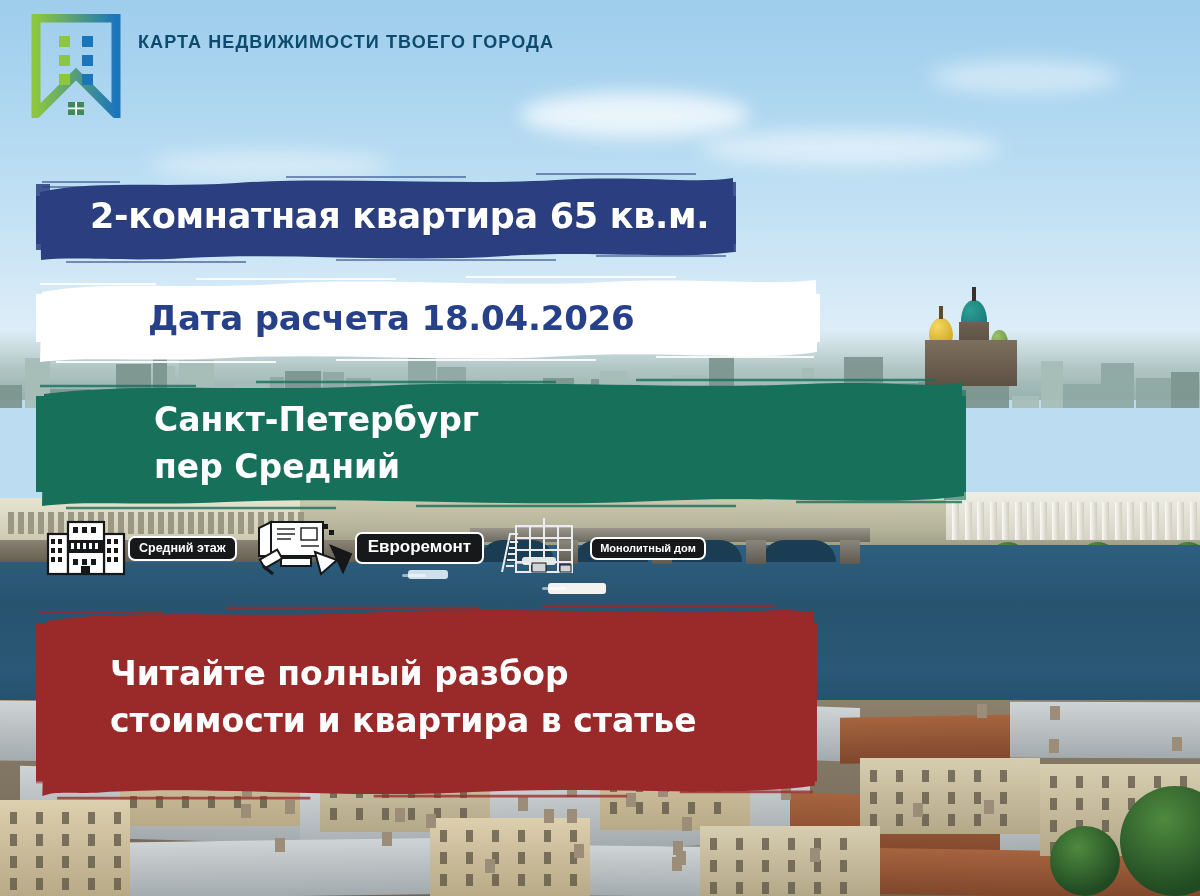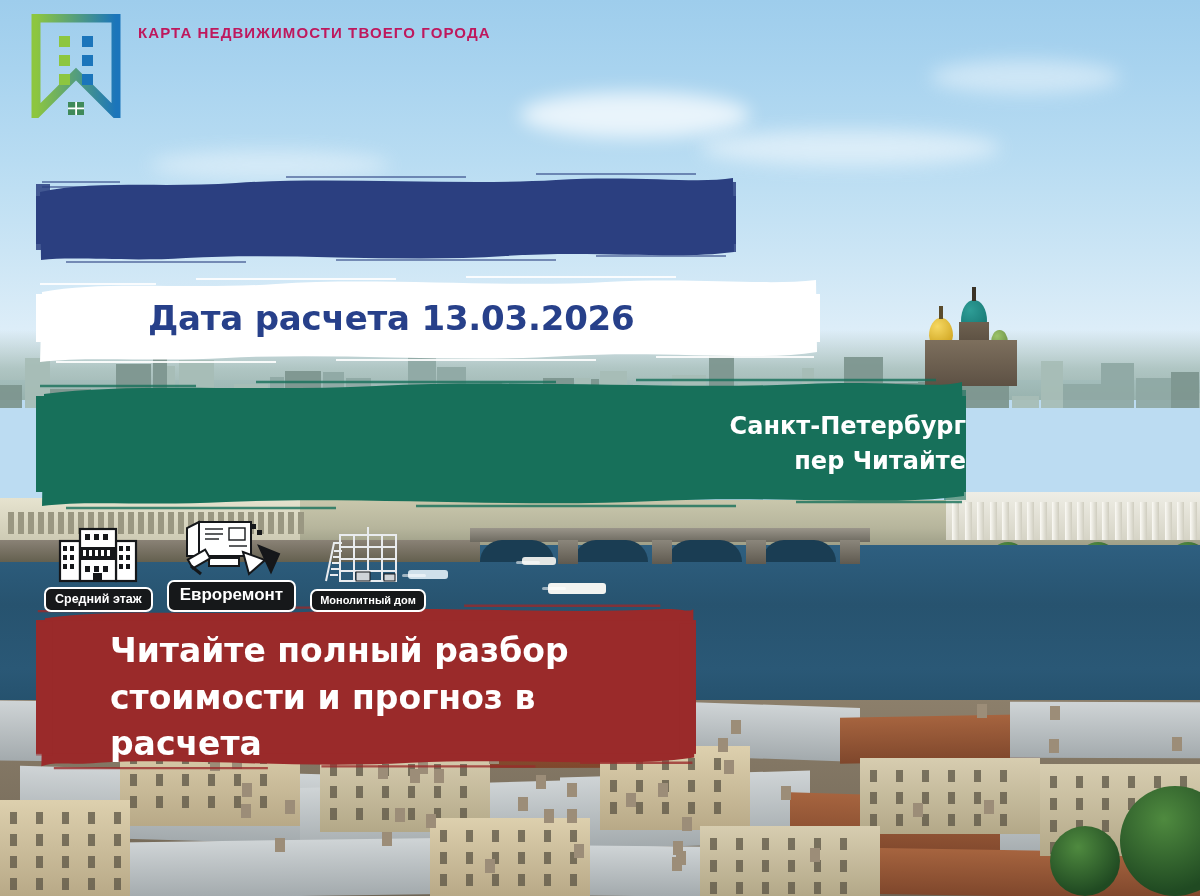--- a/index.html
+++ b/index.html
@@ -170,23 +170,23 @@
     display: flex; align-items: flex-start; gap: 16px;
   }
   .logo-mark { width: 92px; height: 104px; }
   .logo-text { padding-top: 6px; }
   .logo-title {
     font-size: 62px; font-weight: 700; letter-spacing: -1px;
     color: #1d4289; line-height: 1;
     font-family: "DejaVu Sans", sans-serif;
   }
   .logo-tag {
-    margin-top: 4px;
-    font-size: 15px; font-weight: 700; letter-spacing: 1.1px;
-    color: #be185d;
+    margin-top: 12px;
+    font-size: 18px; font-weight: 700; letter-spacing: 1.1px;
+    color: #0c4a6e;
     font-family: "Liberation Sans", sans-serif;
   }
 
   
   .banner { position: absolute; display: flex; flex-direction: column; justify-content: center; }
   .banner .brush { position: absolute; inset: 0; }
   .banner .txt { position: relative; z-index: 2; }
 
   .b-title { left: 36px; top: 166px; width: 700px; height: 100px; }
   .b-title .txt {
@@ -199,38 +199,37 @@
   .b-date { left: 36px; top: 272px; width: 784px; height: 92px; }
   .b-date .txt {
     padding-left: 112px;
     color: #27408a; font-size: 34px; font-weight: 700; letter-spacing: -.2px;
     font-family: "DejaVu Sans", sans-serif;
   }
 
   .b-addr { left: 36px; top: 376px; width: 930px; height: 135px; }
   .b-addr .txt { padding-left: 118px; }
   .b-addr .line {
-    color: #ffffff; font-size: 24px; font-weight: 700; line-height: 1.42;
+    color: #ffffff; font-size: 33px; font-weight: 700; line-height: 1.42;
     font-family: "DejaVu Sans", sans-serif;
-    text-align: right;
-  }
-
-  .b-cta { left: 36px; top: 604px; width: 660px; height: 188px; }
+  }
+
+  .b-cta { left: 36px; top: 604px; width: 781px; height: 188px; }
   .b-cta .txt { padding-left: 74px; }
   .b-cta .line {
     color: #ffffff; font-size: 33px; font-weight: 700; line-height: 1.42;
     font-family: "DejaVu Sans", sans-serif;
   }
 
   
   .badges {
     position: absolute; left: 44px; top: 516px; z-index: 6;
     display: flex; align-items: flex-end; gap: 14px;
   }
-  .badge { display: flex; flex-direction: column; align-items: center; }
+  .badge { display: flex; flex-direction: row; align-items: center; }
   .badge .art { height: 62px; display:flex; align-items:flex-end; justify-content:center; }
   .badge .cap {
     margin-top: 2px;
     background: #16181a; color: #ffffff;
     border: 2px solid #ffffff; border-radius: 7px;
     padding: 3px 9px 4px;
     font-size: 12.5px; font-weight: 700; white-space: nowrap;
     font-family: "Liberation Sans", sans-serif;
   }
   .badge.b2 .cap { font-size: 17px; padding: 3px 11px 5px; }
@@ -698,37 +697,38 @@
       <g stroke="#2b3f80" stroke-width="2" opacity=".55">
         <line x1="6" y1="16" x2="84" y2="16"></line>
         <line x1="6" y1="21" x2="140" y2="21"></line>
         <line x1="250" y1="11" x2="430" y2="11"></line>
         <line x1="500" y1="8" x2="660" y2="8"></line>
         <line x1="30" y1="96" x2="210" y2="96"></line>
         <line x1="300" y1="94" x2="520" y2="94"></line>
         <line x1="560" y1="90" x2="690" y2="90"></line>
       </g>
     </svg>
+    <div class="txt">2-комнатная квартира 65 кв.м.</div>
   </div>
 
   <div class="banner b-date">
     <svg class="brush" viewBox="0 0 784 92" preserveAspectRatio="none">
       <path d="M6,20 C70,8 150,18 240,12 C340,5 470,16 570,10 C660,5 730,14 780,8
                L781,80 C720,90 630,78 530,84 C420,91 300,80 190,86 C120,90 50,84 4,90 Z" fill="#ffffff"></path>
       <rect x="0" y="22" width="784" height="48" fill="#ffffff"></rect>
       <g stroke="#ffffff" stroke-width="2.2" opacity=".9">
         <line x1="4" y1="12" x2="120" y2="12"></line>
         <line x1="160" y1="7" x2="360" y2="7"></line>
         <line x1="430" y1="5" x2="640" y2="5"></line>
         <line x1="20" y1="90" x2="240" y2="90"></line>
         <line x1="300" y1="88" x2="560" y2="88"></line>
         <line x1="620" y1="85" x2="778" y2="85"></line>
       </g>
     </svg>
-    <div class="txt">Дата расчета 13.03.2026</div>
+    <div class="txt">Дата расчета 18.04.2026</div>
   </div>
 
   <div class="banner b-addr">
     <svg class="brush" viewBox="0 0 930 135" preserveAspectRatio="none">
       <path d="M8,18 C100,6 220,16 340,10 C480,3 640,14 770,8 C850,4 900,13 926,6
                L928,120 C850,131 740,119 620,125 C480,132 320,120 190,126 C110,130 50,124 6,130 Z" fill="#17705a"></path>
       <rect x="0" y="20" width="930" height="96" fill="#17705a"></rect>
       <g stroke="#17705a" stroke-width="2.4" opacity=".8">
         <line x1="4" y1="10" x2="160" y2="10"></line>
         <line x1="220" y1="6" x2="520" y2="6"></line>
@@ -736,21 +736,21 @@
         <line x1="30" y1="132" x2="300" y2="132"></line>
         <line x1="380" y1="130" x2="700" y2="130"></line>
         <line x1="760" y1="126" x2="926" y2="126"></line>
       </g>
       <g fill="#17705a" opacity=".6">
         <rect x="908" y="14" width="22" height="110"></rect>
       </g>
     </svg>
     <div class="txt">
       <div class="line">Санкт-Петербург</div>
-      <div class="line">пер Читайте</div>
+      <div class="line">пер Средний</div>
     </div>
   </div>
 
   <div class="badges">
 
     <div class="badge b1">
       <div class="art">
         <svg width="84" height="62" viewBox="0 0 84 62">
           <g stroke="#15171a" stroke-width="2.2" fill="#ffffff">
             <rect x="4" y="18" width="20" height="40"></rect>
@@ -862,17 +862,17 @@
         <line x1="320" y1="182" x2="560" y2="182"></line>
         <line x1="610" y1="178" x2="736" y2="178"></line>
       </g>
       <g fill="#9a2a2a" opacity=".55">
         <rect x="0" y="20" width="18" height="150"></rect>
         <rect x="722" y="22" width="18" height="146"></rect>
       </g>
     </svg>
     <div class="txt">
       <div class="line">Читайте полный разбор</div>
-      <div class="line">стоимости и прогноз в расчета</div>
+      <div class="line">стоимости и квартира в статье</div>
     </div>
   </div>
 
 </div>
 
 </body></html>

